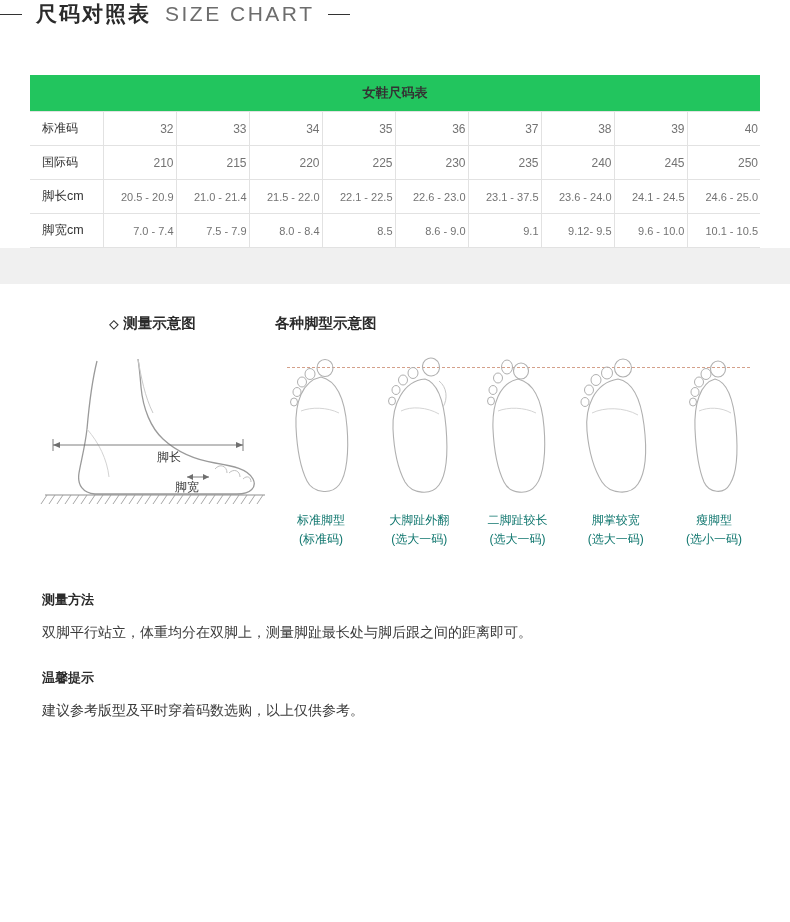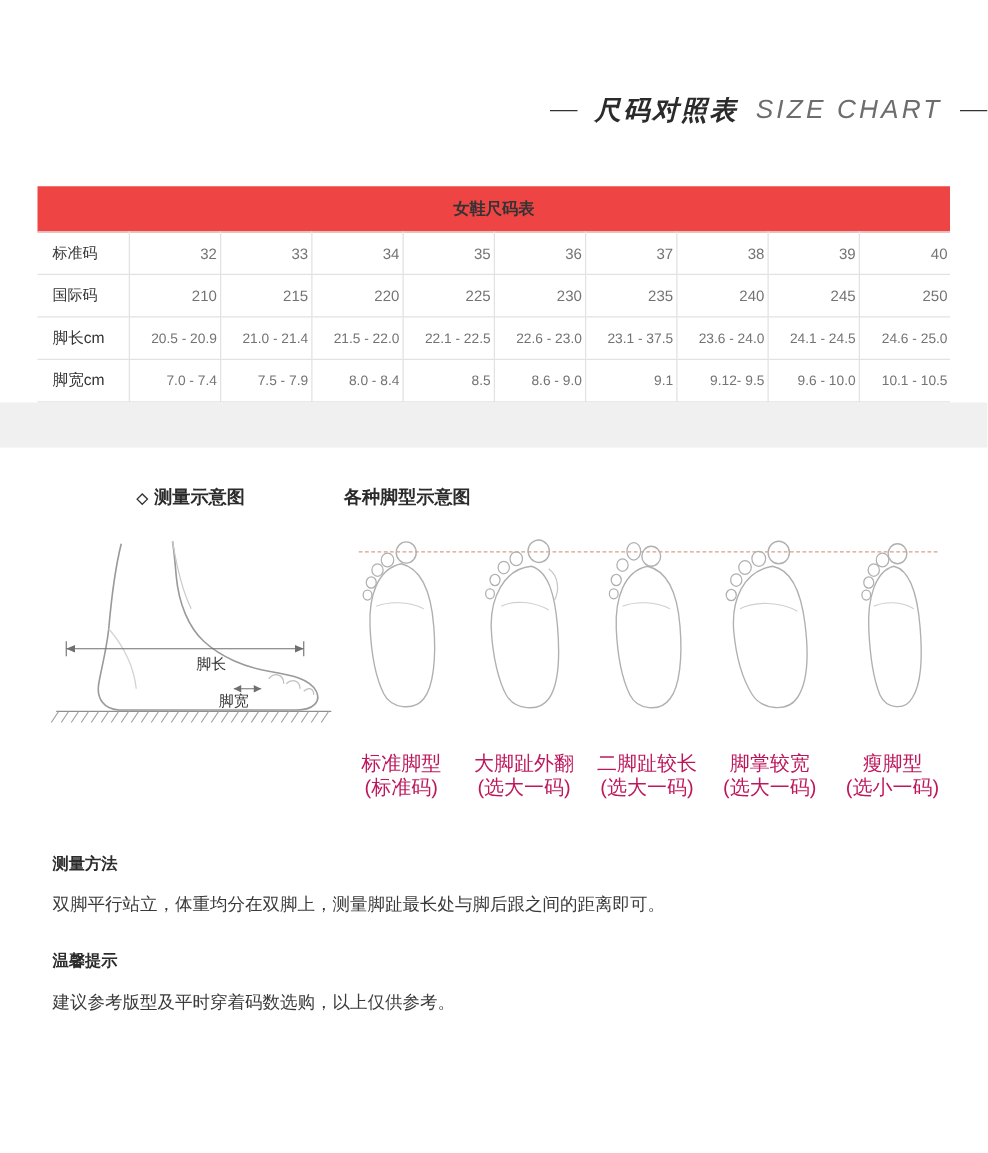--- a/index.html
+++ b/index.html
@@ -12,24 +12,22 @@
     width: 790px;
     height: 922px;
     font-family: "Liberation Sans", sans-serif;
     color: #333;
     position: relative;
     overflow: hidden;
   }
 
   
   .header {
-    text-align: right;
-    padding-top: 74px;
+    text-align: left;
     padding-bottom: 10px;
-    font-style: italic;
   }
   .header-inner {
     display: inline-flex;
     align-items: center;
     gap: 14px;
   }
   .dash {
     display: inline-block;
     width: 22px;
     height: 1px;
@@ -52,21 +50,21 @@
   .table-wrap {
     margin: 37px 30px 0 30px;
     width: 730px;
   }
   table.size-table {
     border-collapse: collapse;
     width: 100%;
     table-layout: fixed;
   }
   table.size-table th.caption {
-    background: #ef4444;
+    background: #22c55e;
     font-size: 13px;
     font-weight: bold;
     color: #333;
     text-align: center;
     padding: 9px 0;
     border: none;
   }
   table.size-table td {
     border: 1px solid #e2e2e2;
     font-size: 11px;
@@ -120,24 +118,24 @@
     display: flex;
     justify-content: space-between;
     margin-top: 6px;
     position: relative;
   }
   .foot-item {
     width: 92px;
     text-align: center;
   }
   .foot-caption {
-    font-size: 16px;
-    color: #be185d;
+    font-size: 12px;
+    color: #0f766e;
     line-height: 19px;
-    margin-top: 22px;
+    margin-top: 6px;
   }
 
   
   .bottom {
     margin: 42px 42px 0 42px;
   }
   .bt-h {
     font-size: 13px;
     font-weight: bold;
     color: #2b2b2b;

